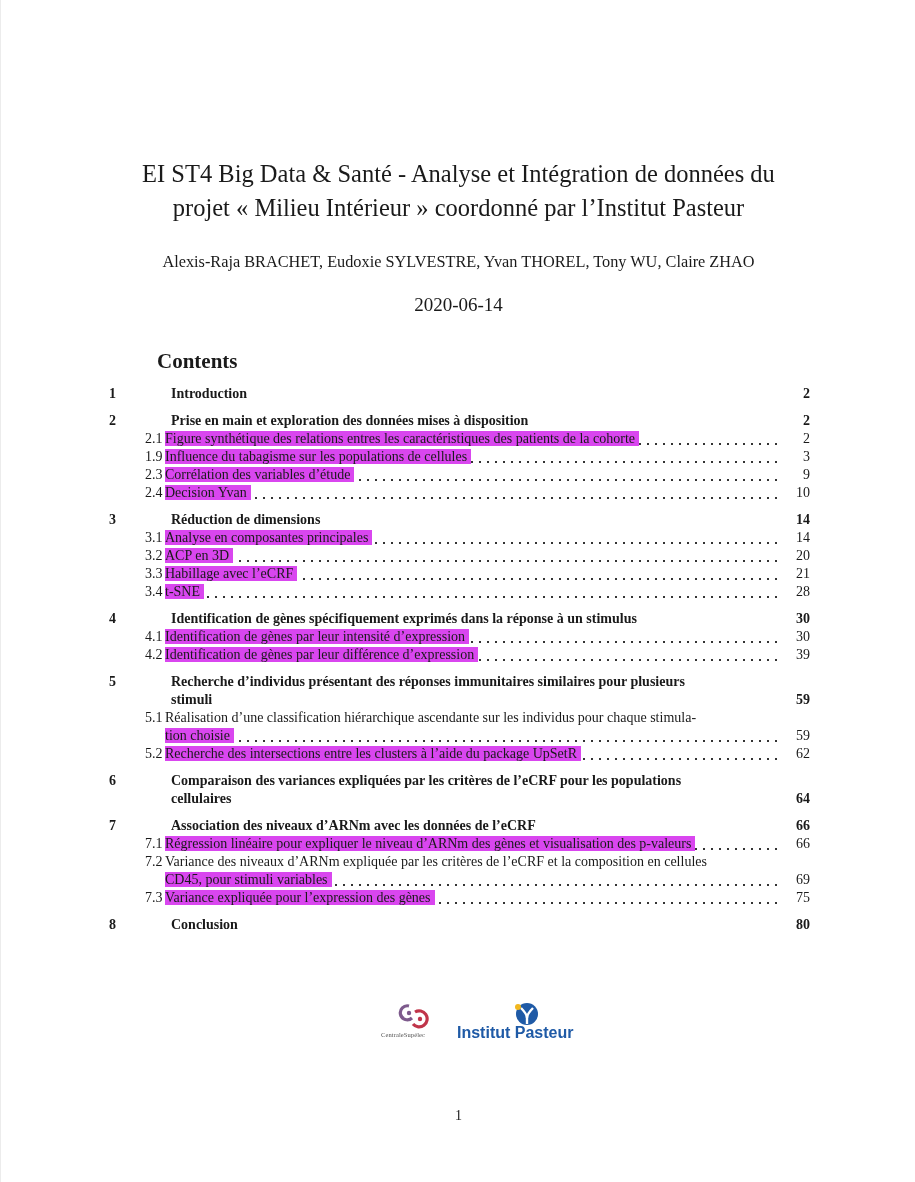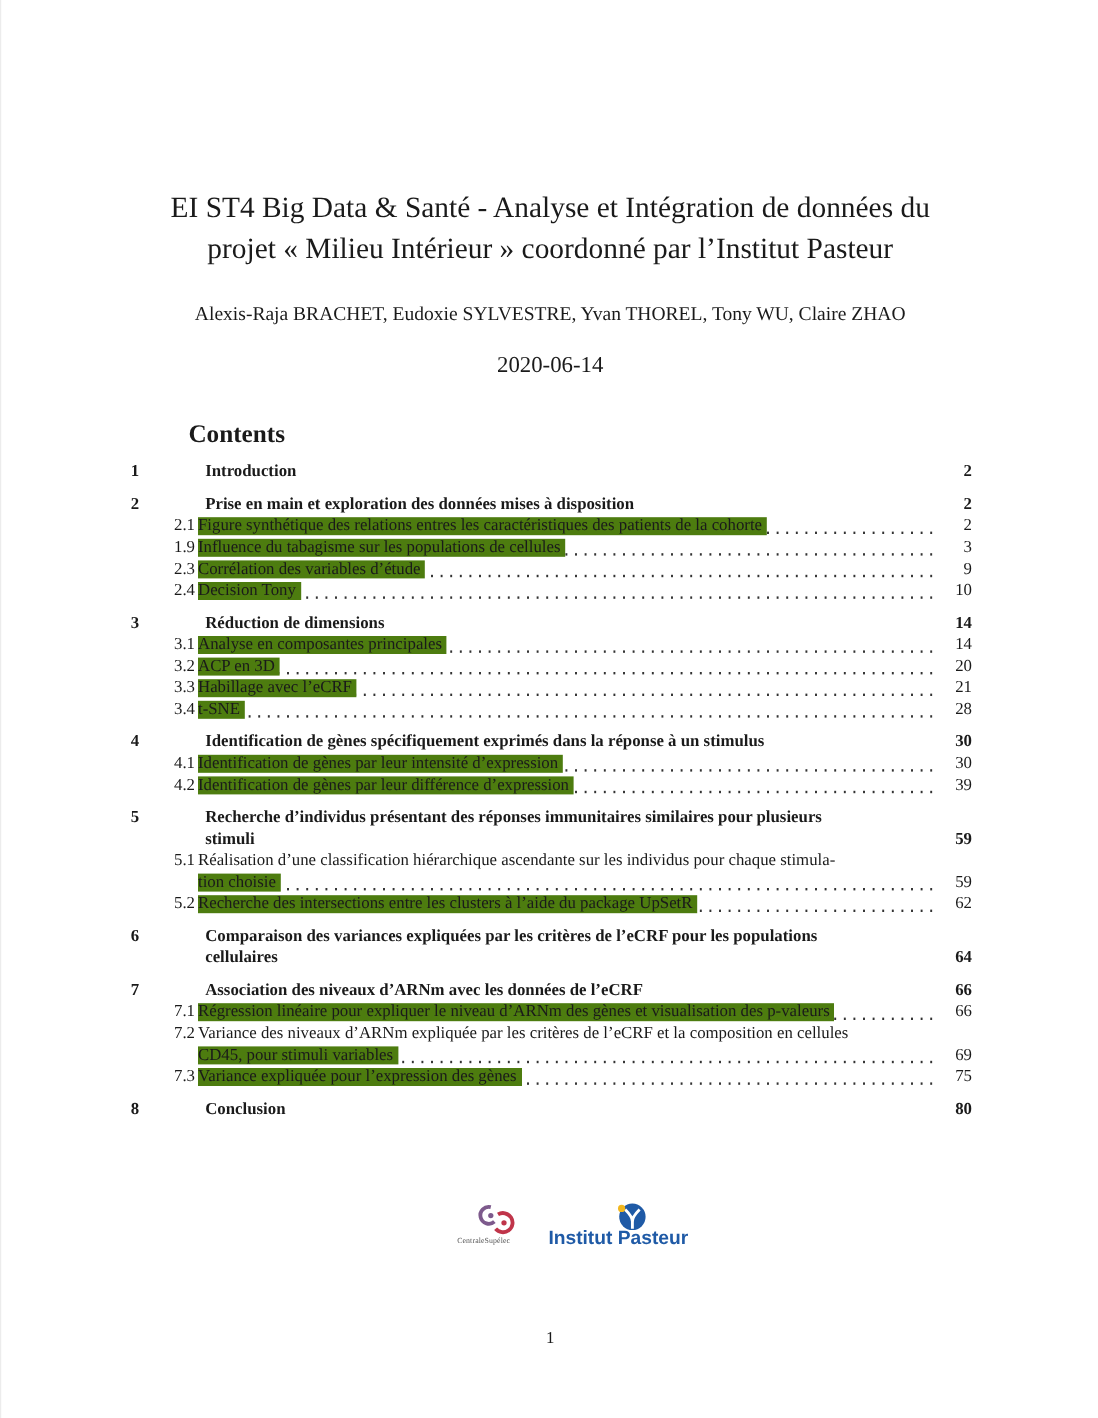--- a/index.html
+++ b/index.html
@@ -27,21 +27,21 @@
   .sec-num { width: 22px; flex: 0 0 22px; }
   .sec-title { flex: 1 1 auto; padding-right: 30px; margin-left: 40px; }
   .page-num { position: absolute; right: 0; bottom: 0; text-align: right; }
   .sub { font-weight: normal; padding-left: 36px; }
   .sub-row { min-height: 18px; }
   .sub-num { width: 20px; flex: 0 0 20px; }
   .sub-body { flex: 1 1 auto; padding-right: 30px; overflow: hidden; position: relative; }
   .leader { position: absolute; left: 0; right: 30px; bottom: 3px; height: 2px;
             background-image: radial-gradient(circle, #333 0.8px, transparent 1px);
             background-size: 8px 2px; background-repeat: repeat-x; background-position: right; }
-  .sub-text-block { position: relative; z-index: 1; background: #4d7c0f; display: inline; padding-right: 4px; }
+  .sub-text-block { position: relative; z-index: 1; background: #d946ef; display: inline; padding-right: 4px; }
 
   .logos { position: absolute; left: 378px; top: 1000px; width: 170px; height: 42px; }
   .cs-logo { position: absolute; left: 0; top: 2px; width: 72px; height: 38px; }
   .ip-logo { position: absolute; left: 78px; top: 0; width: 84px; height: 40px; }
   .cs-text { position: absolute; left: 2px; top: 29px; font-size: 6.5px; font-family: "Liberation Serif", serif; color: #555; letter-spacing: 0.1px; white-space: nowrap; }
   .ip-text { position: absolute; left: 0; top: 24px; font-size: 16px; font-family: "Liberation Sans", sans-serif; color: #1f5aa6; font-weight: bold; white-space: nowrap; }
 
   .page-footer { position: absolute; left: 0; width: 915px; top: 1108px; text-align: center;
                  font-family: "Liberation Serif", serif; font-size: 14px; }
 </style>
@@ -89,21 +89,21 @@
         <div class="sub">
           <div class="row sub-row">
             <span class="sub-num">2.3</span>
             <span class="sub-body"><span class="leader"></span><span class="sub-text-block">Corrélation des variables d’étude</span></span>
             <span class="page-num">9</span>
           </div>
         </div>
         <div class="sub">
           <div class="row sub-row">
             <span class="sub-num">2.4</span>
-            <span class="sub-body"><span class="leader"></span><span class="sub-text-block">Decision Tony</span></span>
+            <span class="sub-body"><span class="leader"></span><span class="sub-text-block">Decision Yvan</span></span>
             <span class="page-num">10</span>
           </div>
         </div>
       </div>
       <div class="sec">
         <div class="row sec-row">
           <span class="sec-num">3</span>
           <span class="sec-title">Réduction de dimensions</span>
           <span class="page-num">14</span>
         </div>

